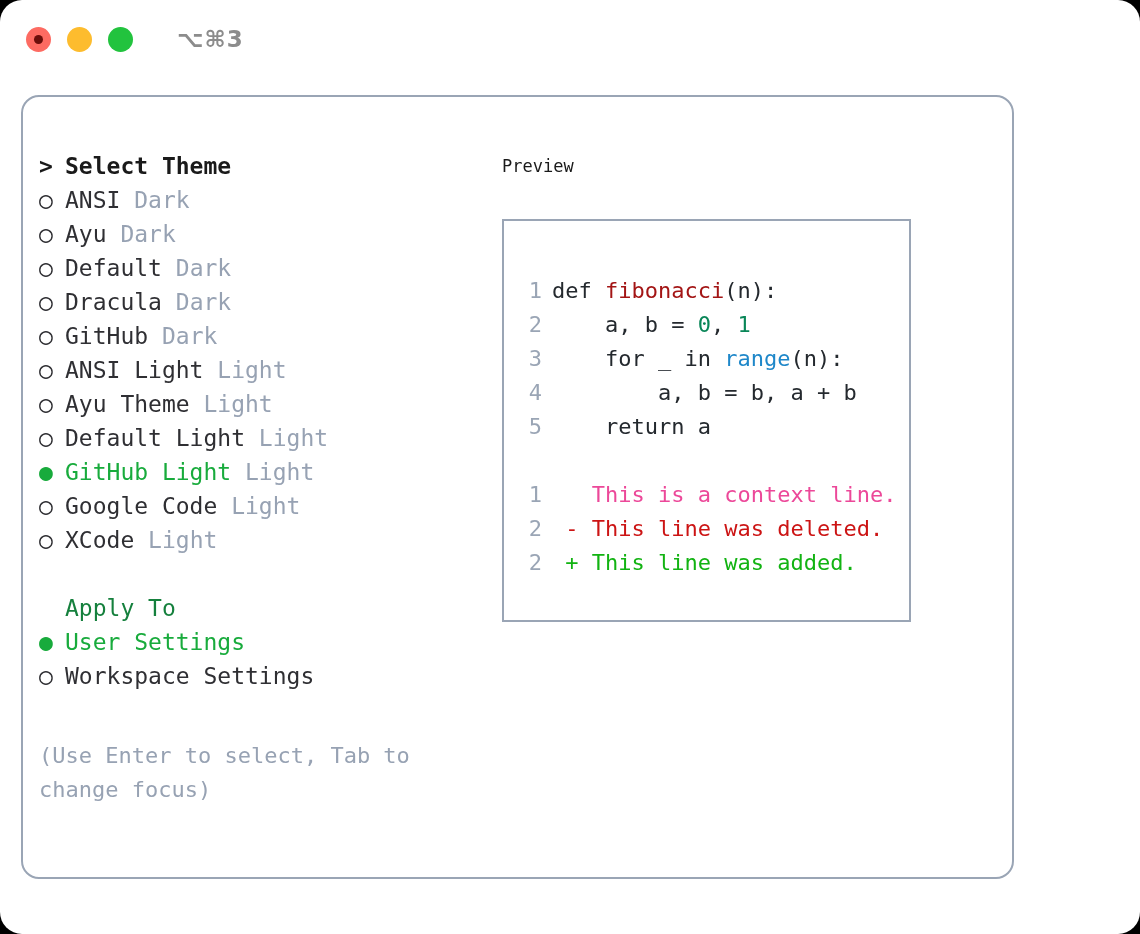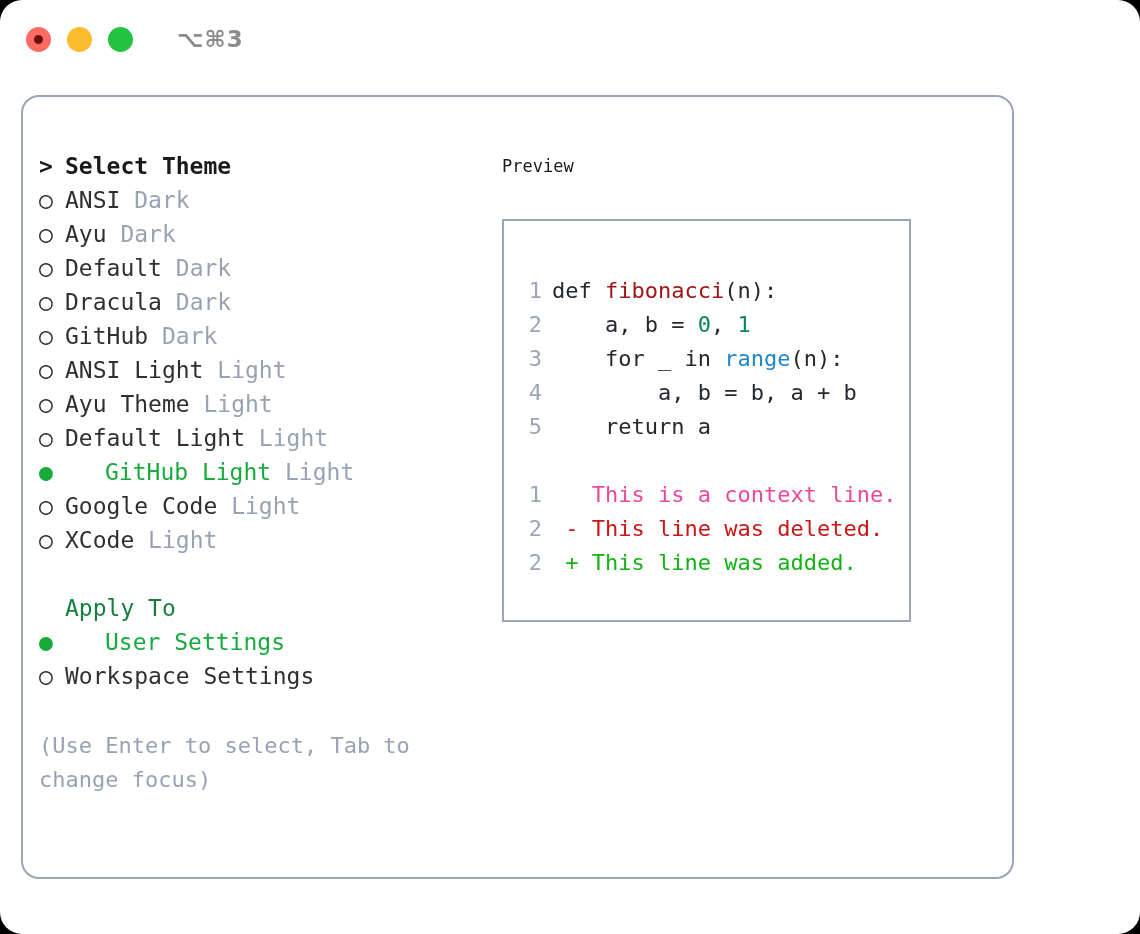--- a/index.html
+++ b/index.html
@@ -116,38 +116,38 @@
     line-height: 34px;
     color: #2f2f33;
     white-space: pre;
   }
   .row .bullet {
     display: inline-block;
     width: 26px;
     color: #2f2f33;
   }
   .row.selected .bullet { color: #18ab3c; }
-  .row.selected .label  { color: #18ab3c; margin-left: 40px; }
+  .row.selected .label  { color: #18ab3c; }
   .row .label { color: #2f2f33; }
   .row .variant {
     color: #97a2b3;
   }
 
   .spacer-row { height: 34px; }
 
   .group-head {
     font-size: 23px;
     line-height: 34px;
     color: #15803d;
     white-space: pre;
   }
   .group-head .marker { display:inline-block; width:26px; }
 
   .hint {
-    margin-top: 36px;
+    margin-top: 46px;
     font-size: 22px;
     line-height: 34px;
     color: #97a2b3;
     width: 405px;
   }
 
   
   .preview-title {
     font-size: 17px;
     font-weight: normal;

